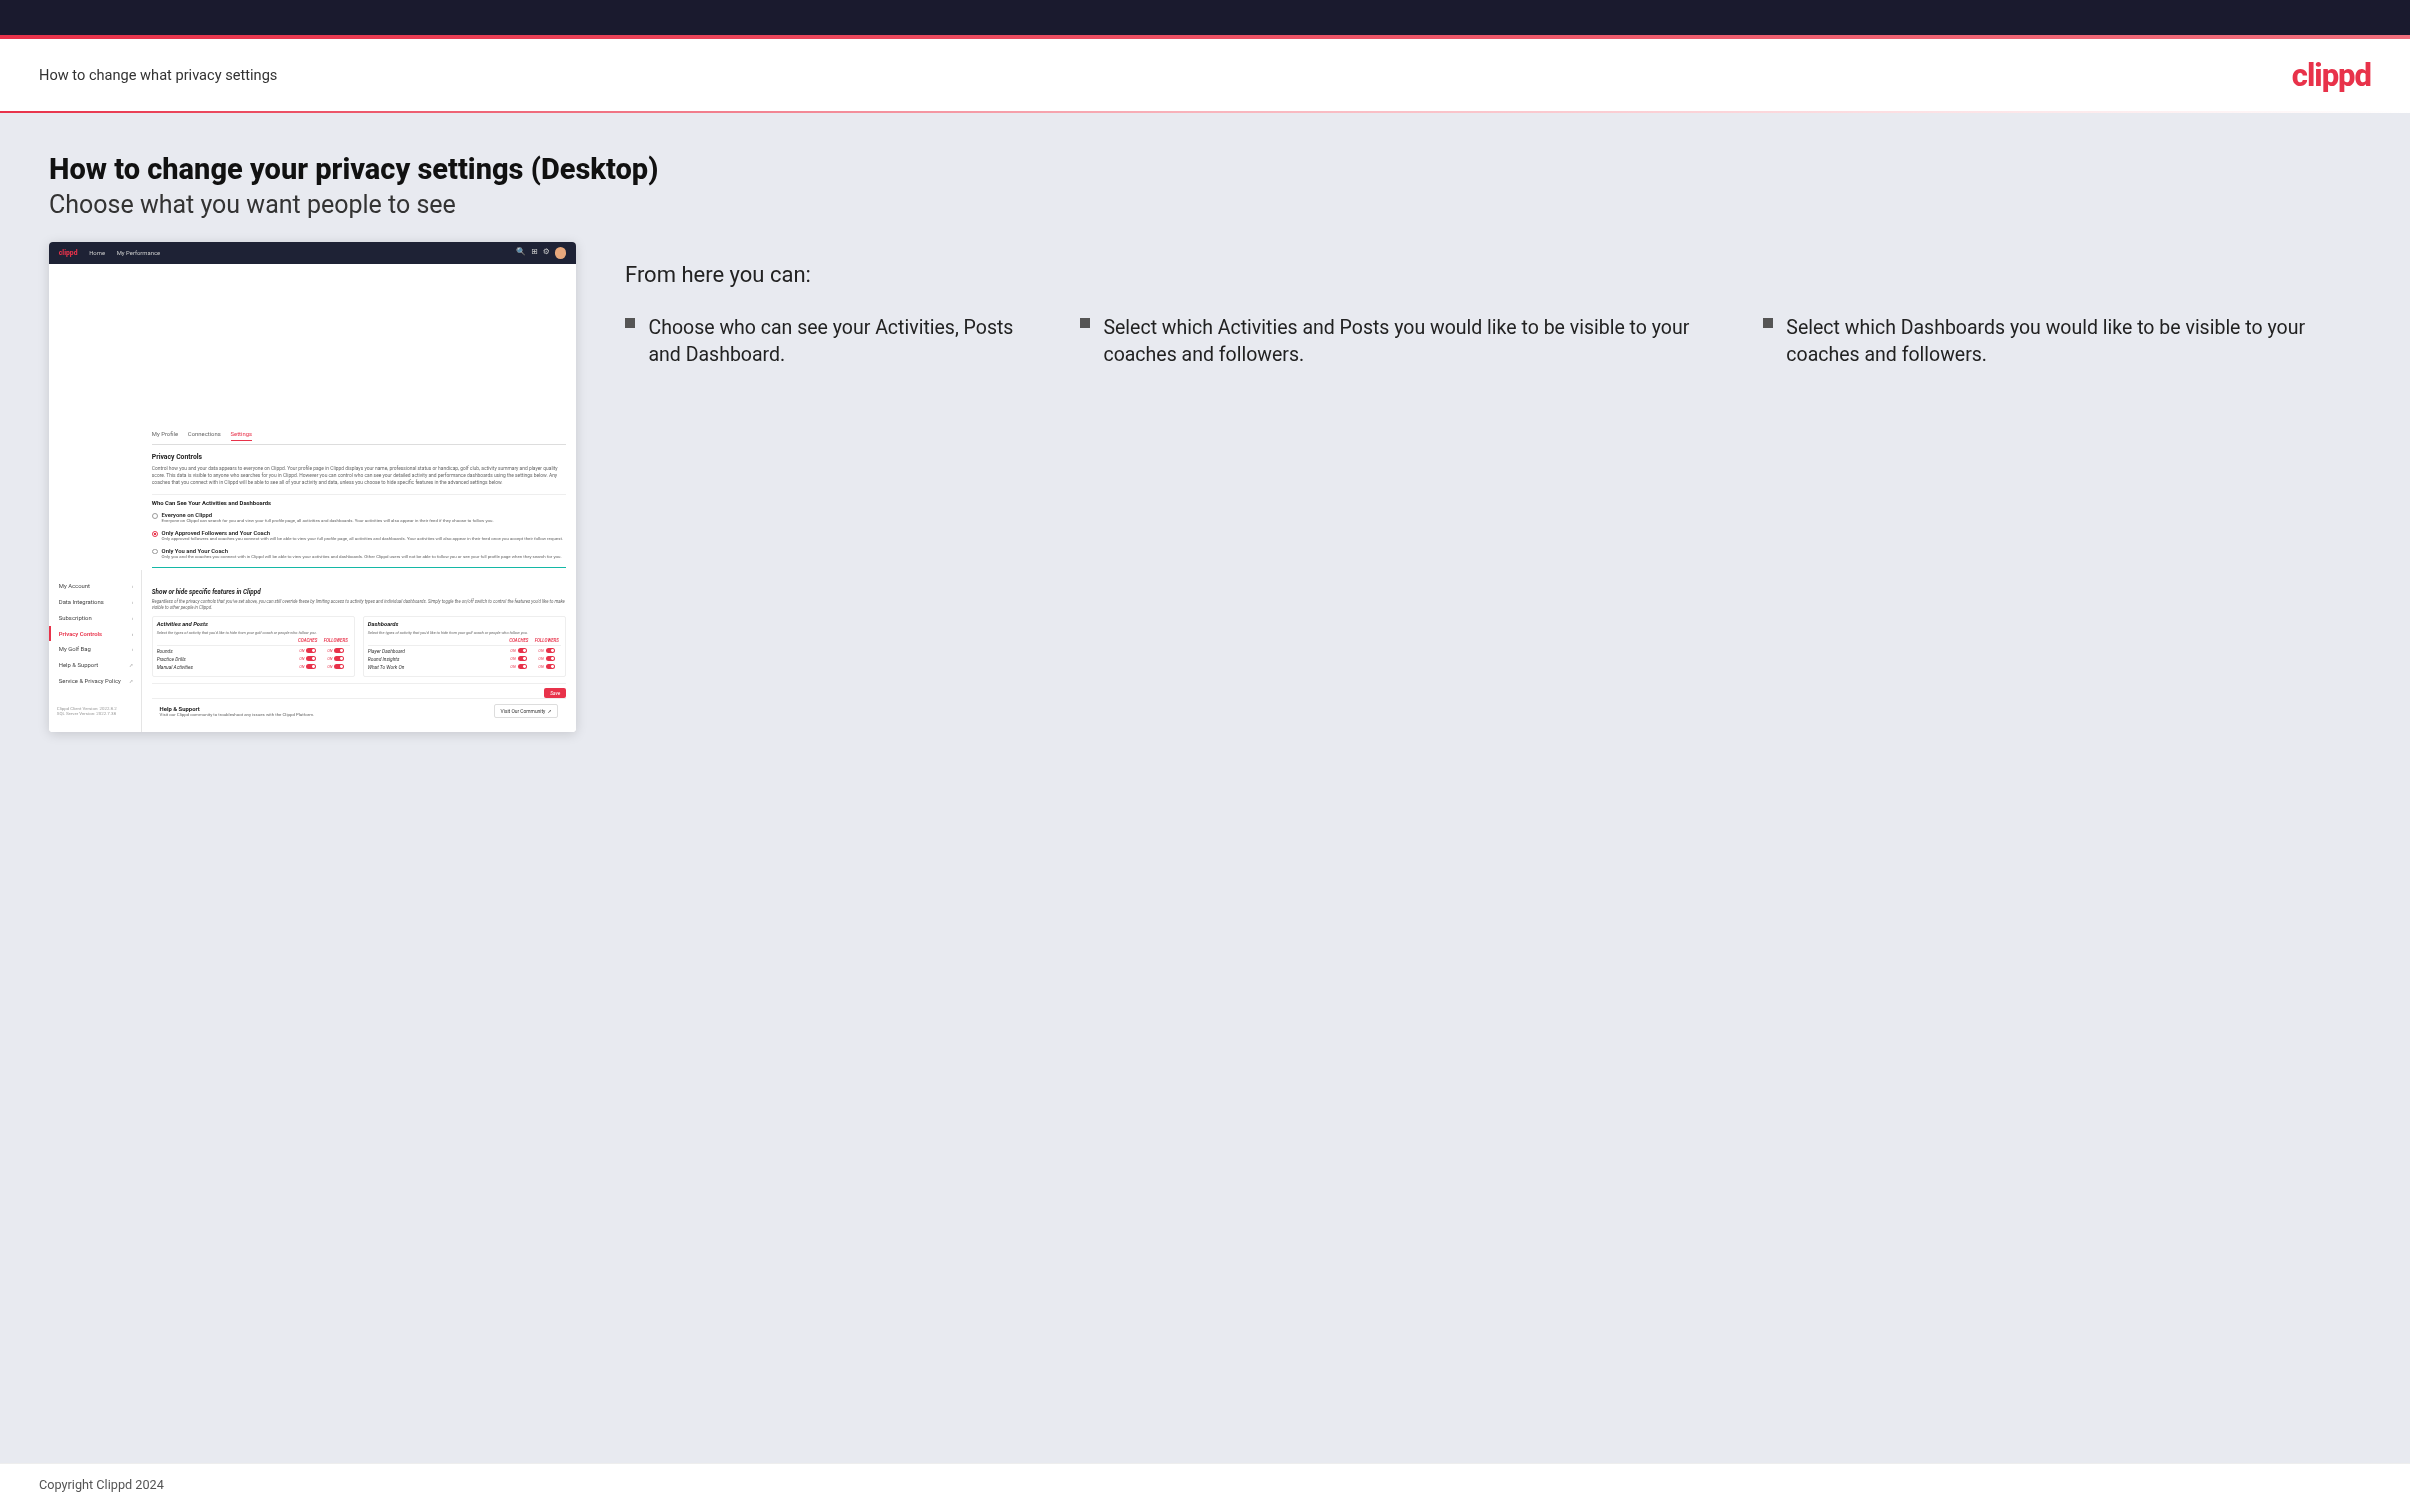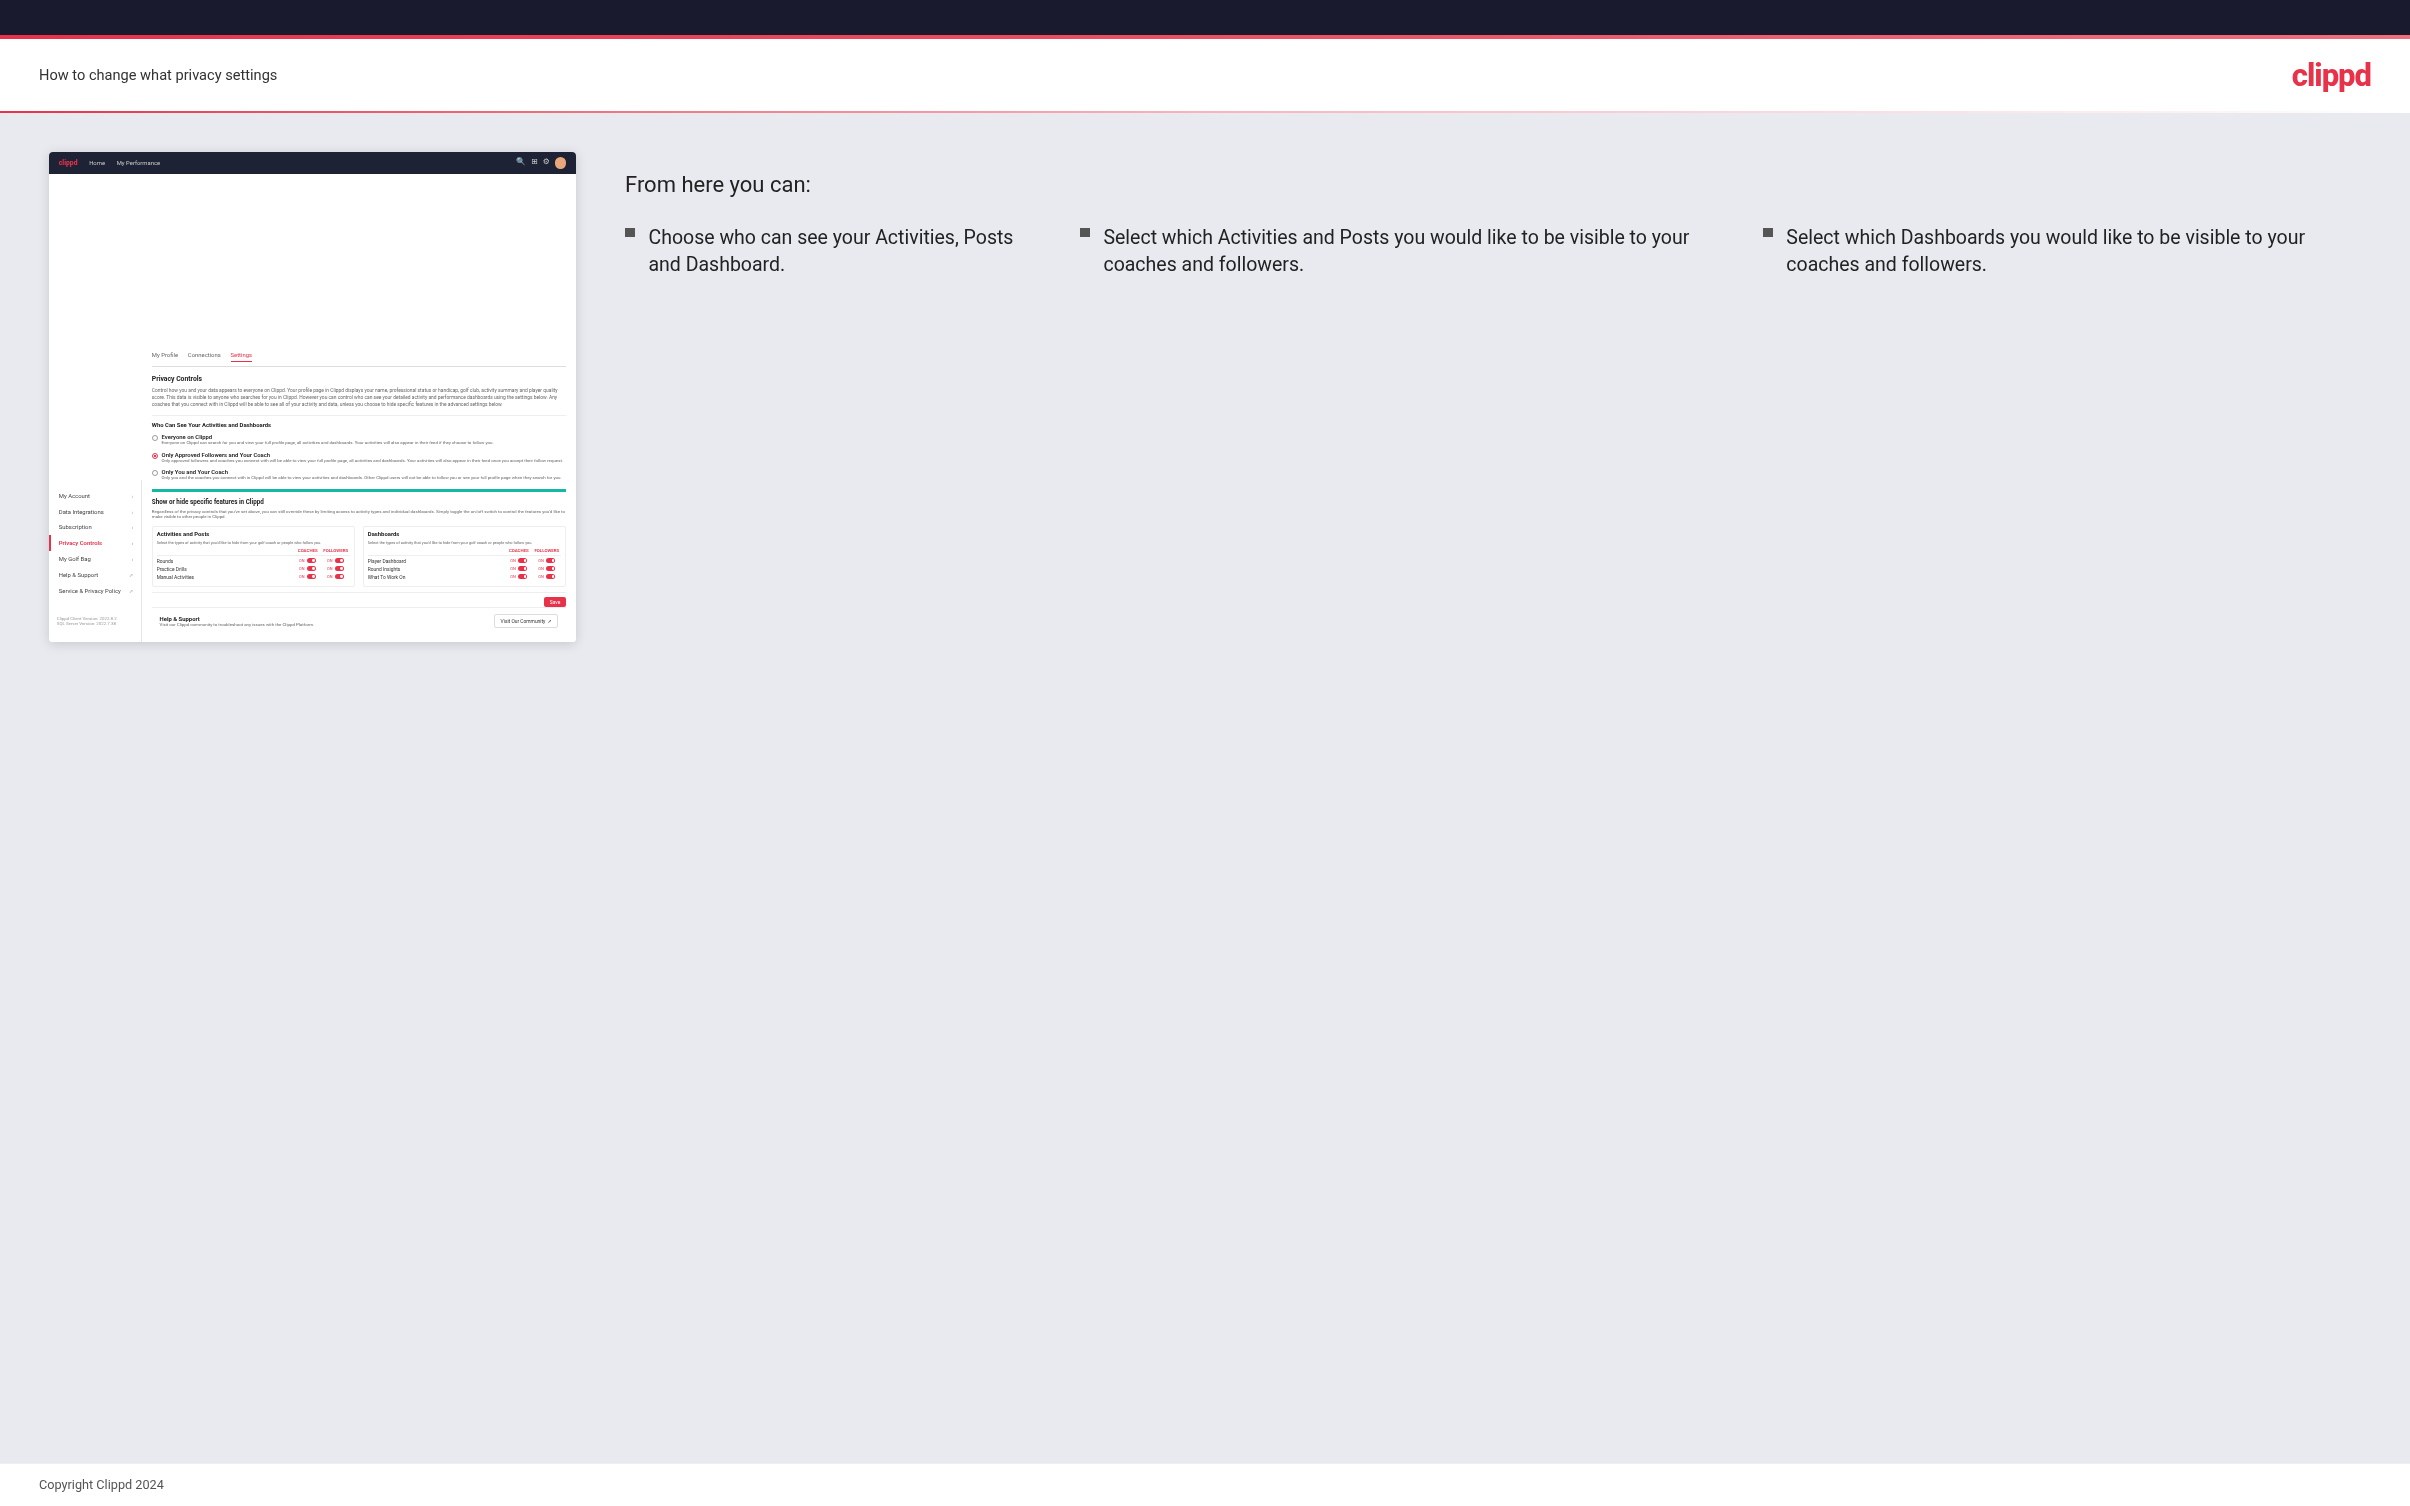--- a/index.html
+++ b/index.html
@@ -236,23 +236,24 @@
       font-weight: 600;
       color: #222;
     }
     .mock-radio-desc {
       font-size: 4.4px;
       color: #666;
       line-height: 1.3;
     }
 
     .mock-show-hide-section {
-      border-top: 3px solid #14b8a6;
-      padding-top: 6px;
+      border-top: 1px solid #14b8a6;
+      padding-top: 20px;
       margin-top: 5.9px;
+      font-style: italic;
     }
     .mock-show-hide-title {
       font-size: 6.3px;
       font-weight: 700;
       color: #222;
       margin-bottom: 2.9px;
     }
     .mock-show-hide-desc {
       font-size: 4.4px;
       color: #666;
@@ -434,20 +435,24 @@
 </div>
 
 <div class="header">
   <span class="header-title">How to change what privacy settings</span>
   <span class="logo">clippd</span>
 </div>
 
 <div class="header-divider"></div>
 
 <div class="main-content">
+  <div class="page-header">
+    <h1>How to change your privacy settings (Desktop)</h1>
+    <h2>Choose what you want people to see</h2>
+  </div>
 
   <div class="content-row">
 
     <div class="screenshot-container">
       <div class="mock-app">
 
         <div class="mock-nav">
           <span class="mock-nav-logo">clippd</span>
           <span class="mock-nav-link">Home</span>
           <span class="mock-nav-link">My Performance</span>

